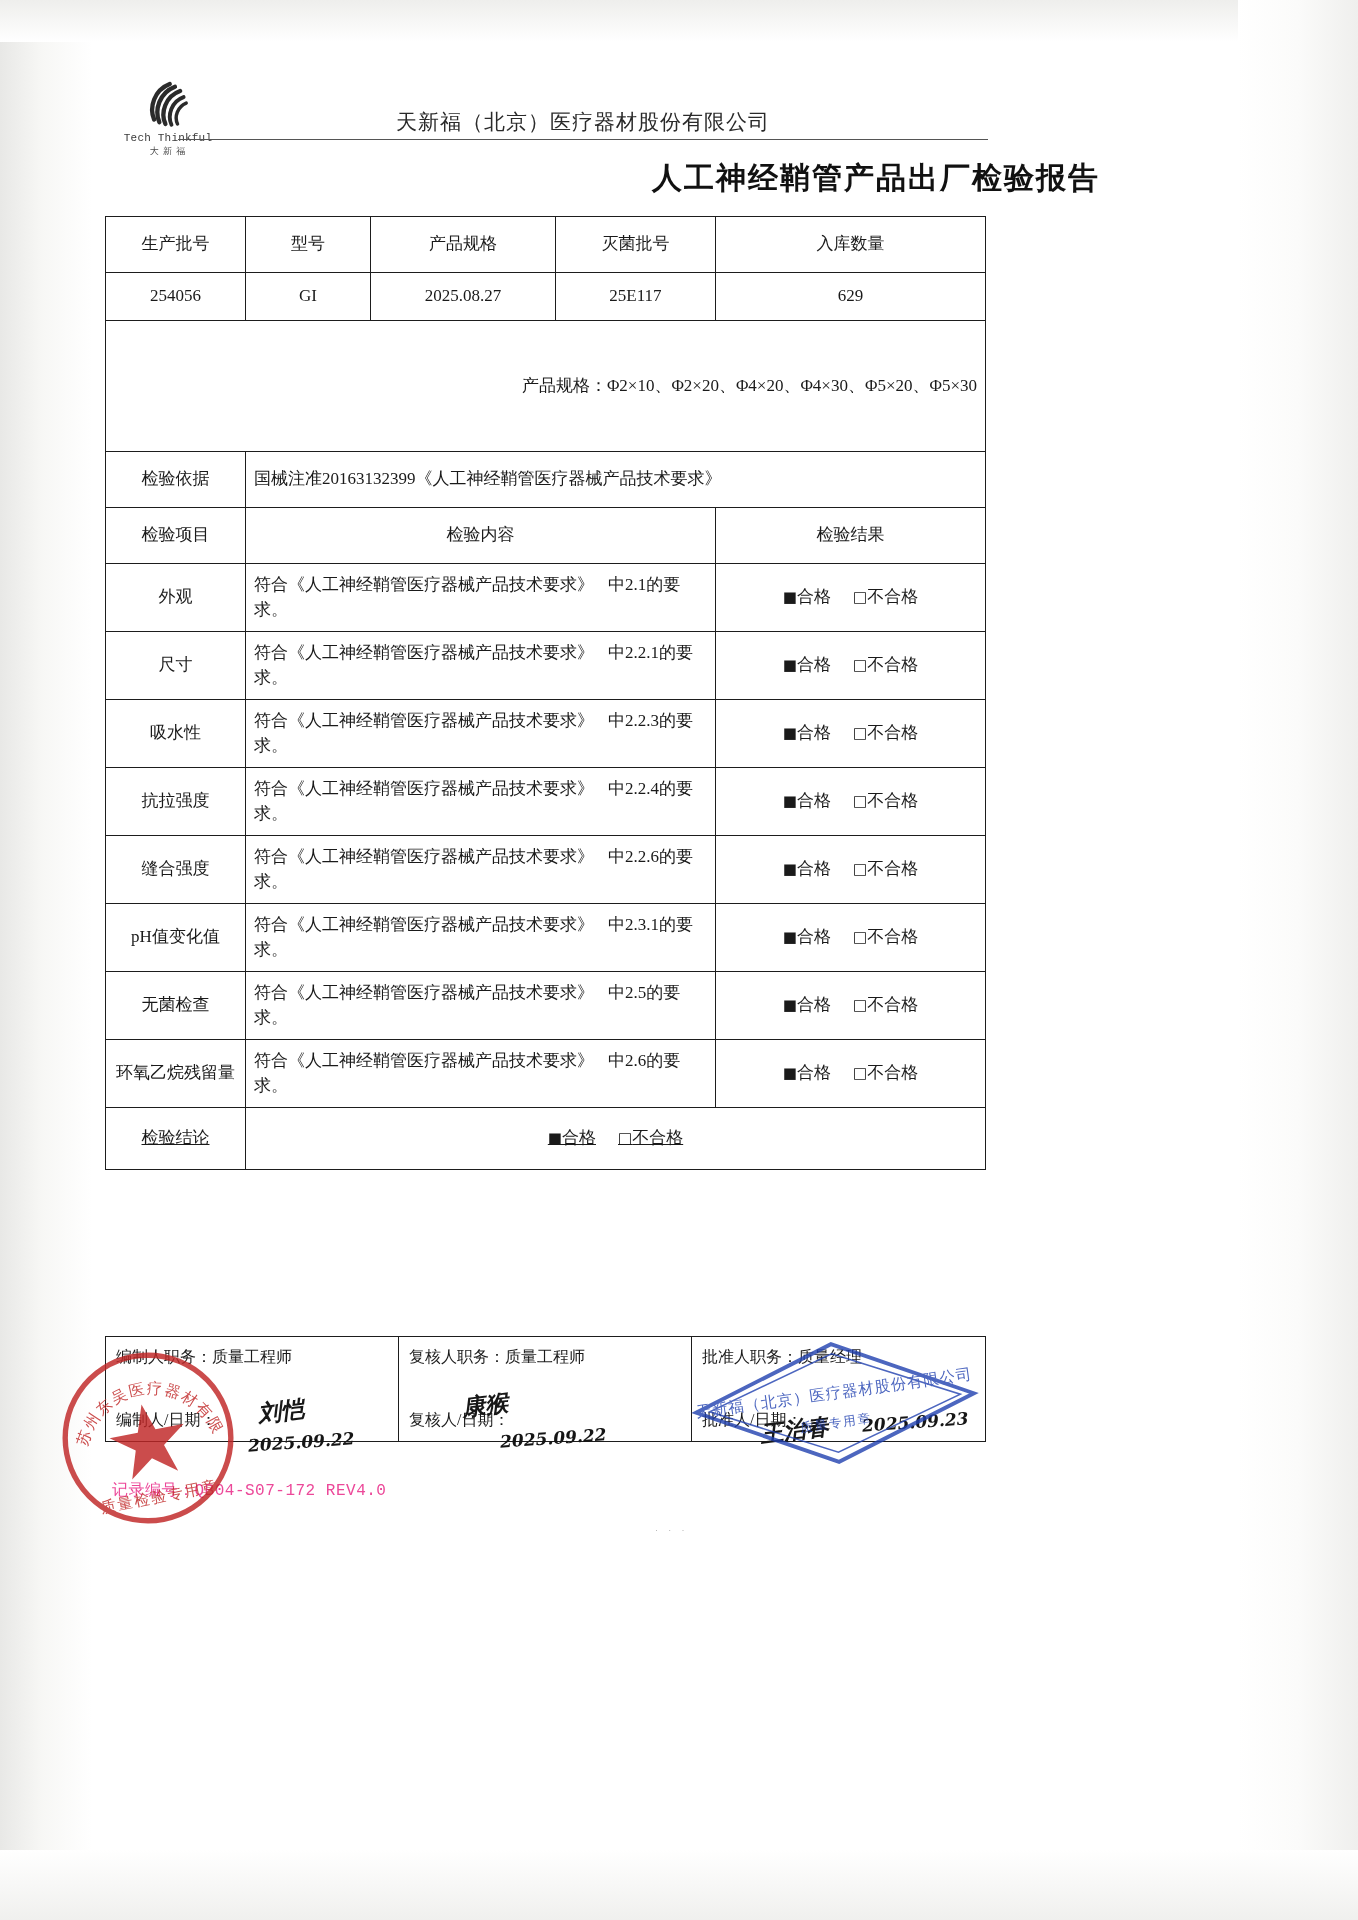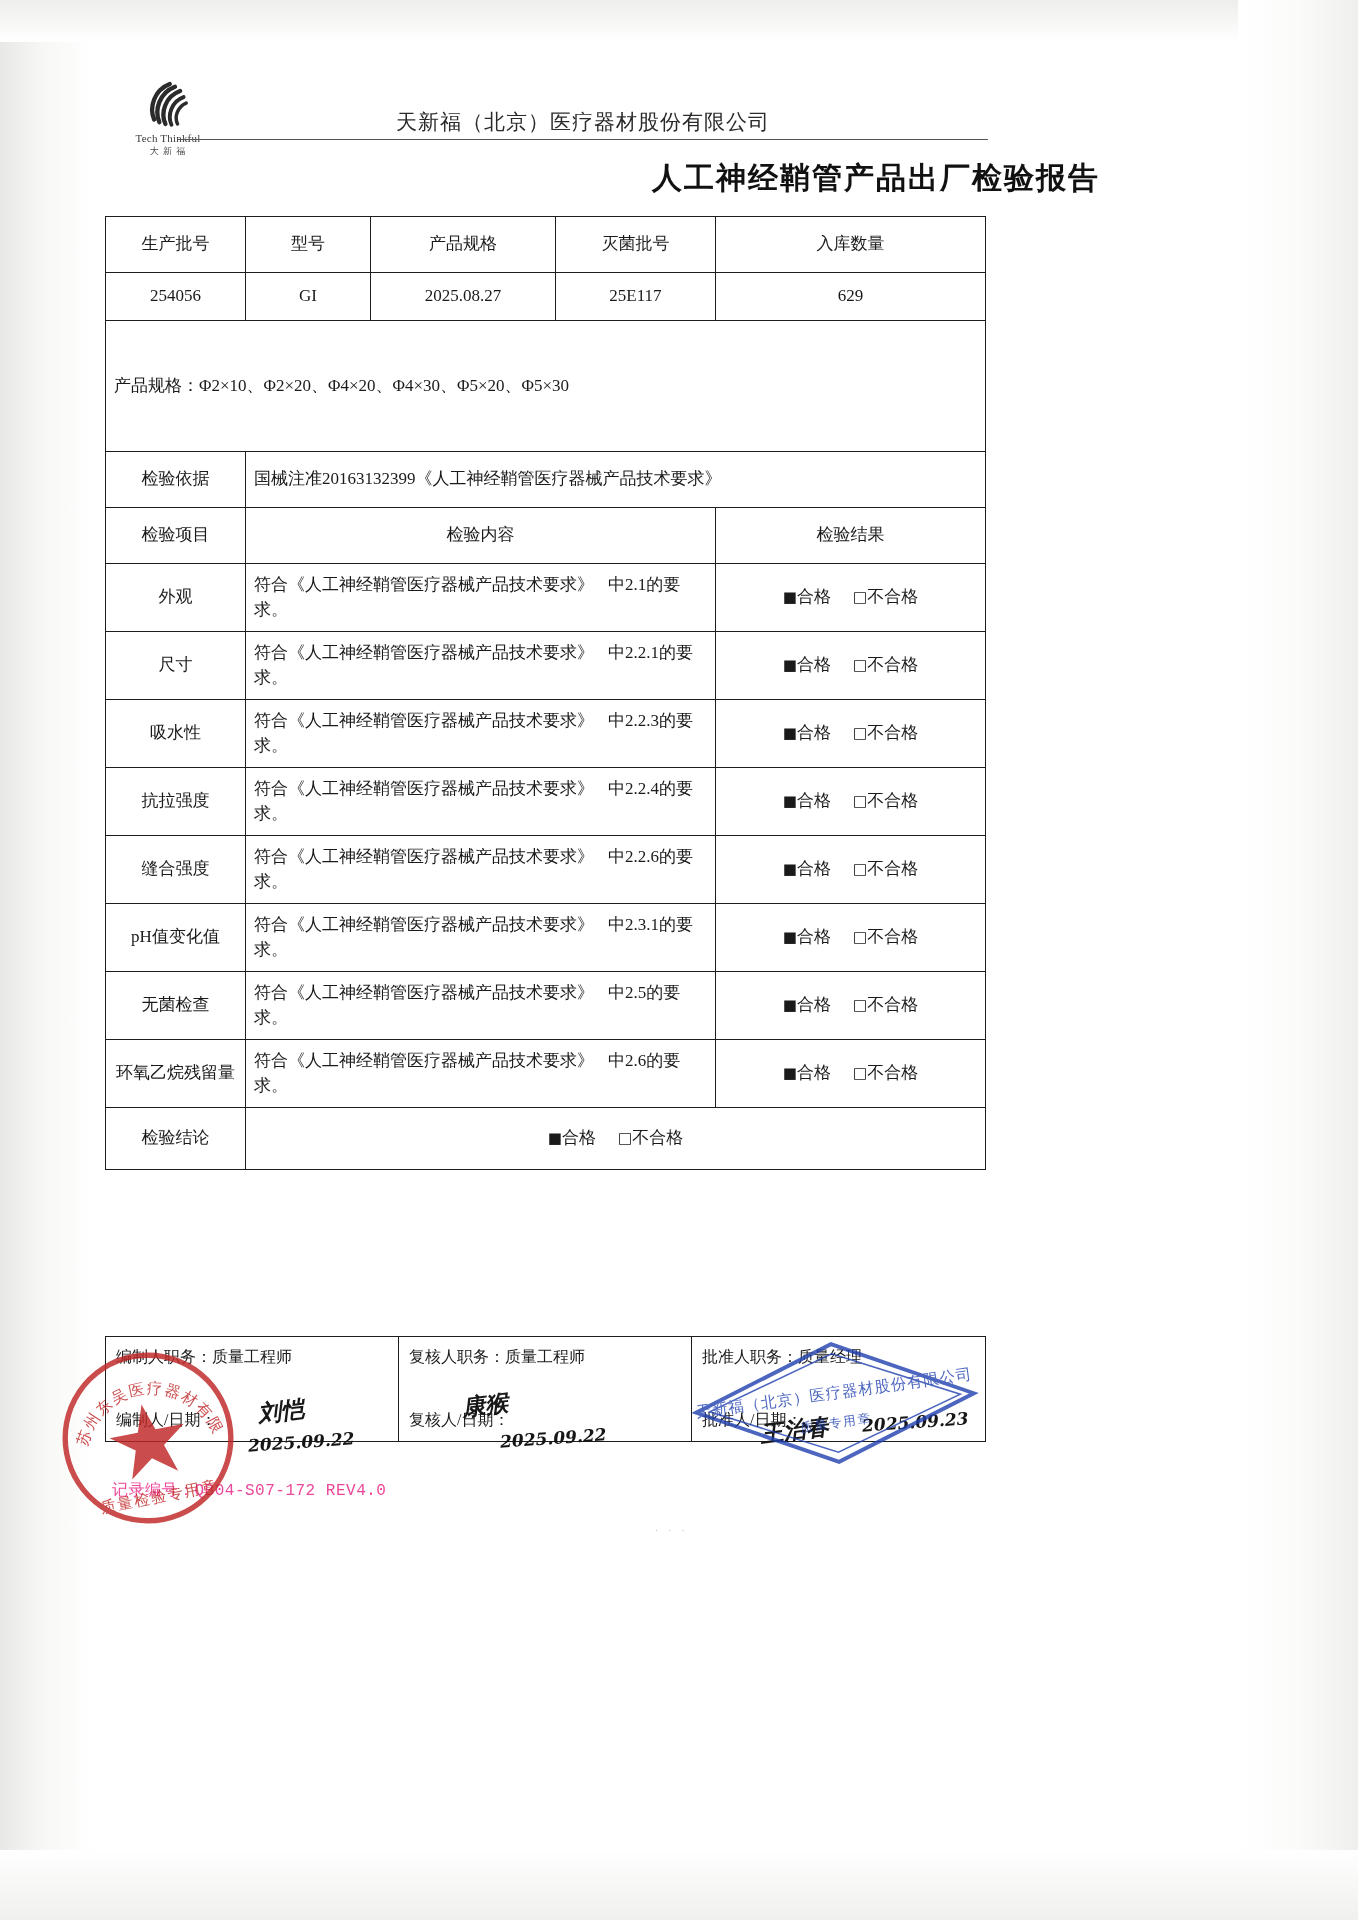--- a/index.html
+++ b/index.html
@@ -18,21 +18,21 @@
   }
   
   .scan-edge-left{position:absolute;left:0;top:0;width:92px;height:1920px;background:linear-gradient(90deg,#e8e8e6 0%,#f7f7f5 45%,#ffffff 100%);}
   .scan-edge-top{position:absolute;left:0;top:0;width:1358px;height:42px;background:linear-gradient(180deg,#eeeeec 0%,#ffffff 100%);}
   .scan-edge-right{position:absolute;right:0;top:0;width:120px;height:1920px;background:linear-gradient(270deg,#efefed 0%,#fbfbfa 50%,#ffffff 100%);}
   .scan-edge-bottom{position:absolute;left:0;bottom:0;width:1358px;height:70px;background:linear-gradient(0deg,#f0f0ee 0%,#ffffff 100%);}
 
   
   .logo-wrap{position:absolute;left:118px;top:78px;width:100px;text-align:center;}
   .logo-mark{width:52px;height:52px;margin:0 auto;display:block;}
-  .logo-en{font-family:Liberation Serif, serif;font-size:11px;letter-spacing:.2px;color:#3a3a3a;margin-top:2px;}
+  .logo-en{font-family:Liberation Mono, monospace;font-size:11px;letter-spacing:.2px;color:#3a3a3a;margin-top:2px;}
   .logo-cn{font-size:9px;color:#4a4a4a;margin-top:1px;letter-spacing:1px;}
 
   .company-line{
     position:absolute;left:178px;top:108px;width:810px;
     border-bottom:1.6px solid #555;
     text-align:center;
     padding-bottom:3px;
   }
   .company-name{font-size:21px;letter-spacing:1px;color:#2a2a2a;}
 
@@ -56,24 +56,24 @@
     vertical-align:middle;
     line-height:1.45;
   }
   .c-center{text-align:center;}
   .c-left{text-align:left;}
   .hdr{height:56px;}
   .row-val{height:48px;}
   .item-cell{text-align:center;font-size:17px;}
   .content-cell{font-size:17px;padding-left:10px;}
   .result-cell{text-align:center;font-size:16px;white-space:nowrap;}
-  .spec-cell{height:118px;vertical-align:top;padding-top:8px;font-size:17px;}
+  .spec-cell{height:118px;vertical-align:top;padding-top:8px;font-size:17px;text-align:right;}
   .basis-row{height:56px;}
   .test-row{height:68px;}
-  .concl-row{height:62px;}
+  .concl-row{height:62px;text-decoration:underline;}
   .req-sp{display:inline-block;width:14px;}
   .box-checked{font-family:"DejaVu Sans",sans-serif;font-size:15px;}
   .box-empty{font-family:"DejaVu Sans",sans-serif;font-size:15px;}
   .gap{display:inline-block;width:22px;}
 
   
   .sig-table{
     position:absolute;left:105px;top:1336px;width:880px;
     border-collapse:collapse;table-layout:fixed;
   }

